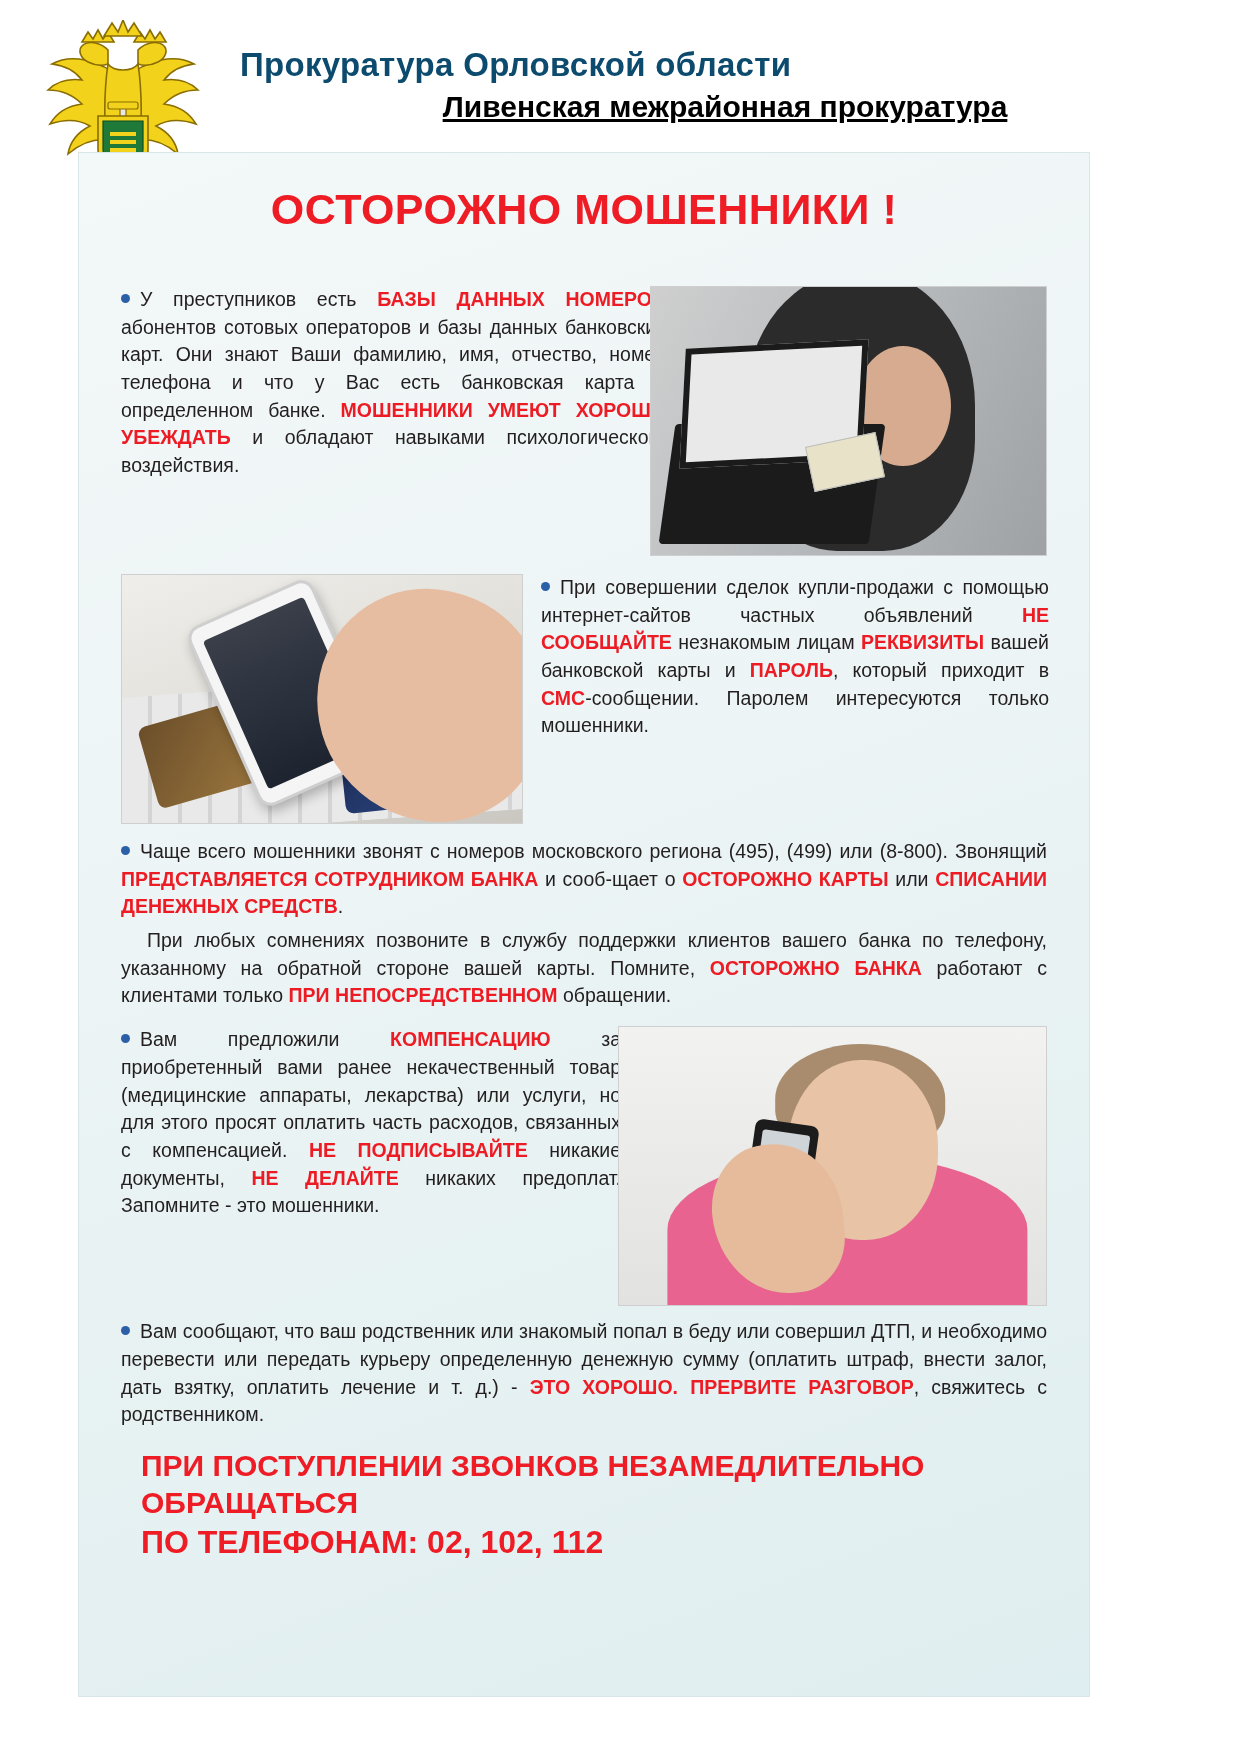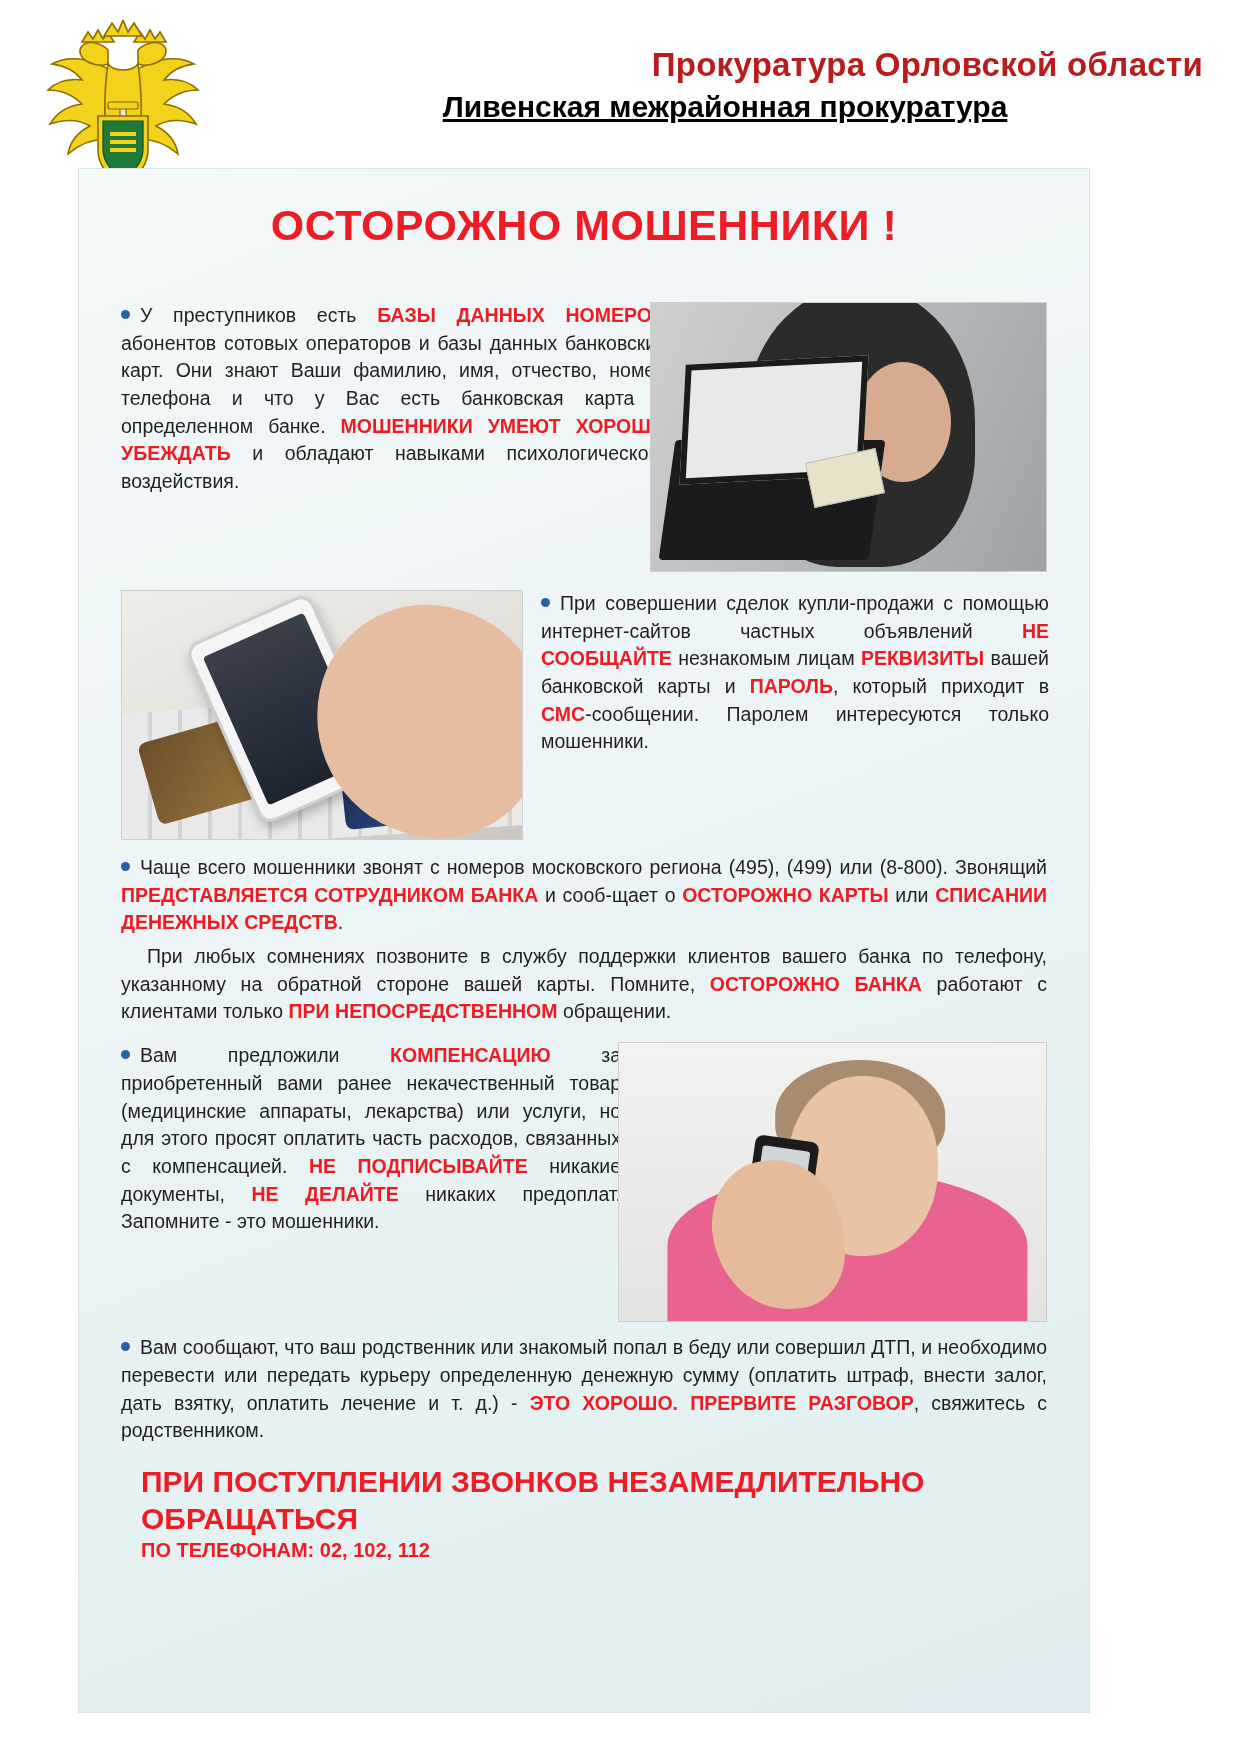--- a/index.html
+++ b/index.html
@@ -30,39 +30,39 @@
     height: 205px;
   }
   .header-titles {
     margin-left: 240px;
     padding-top: 28px;
   }
   .header-title-1 {
     font-size: 33px;
     font-weight: bold;
     letter-spacing: 0.3px;
-    color: #b91c1c;
-    text-align: right;
-    padding-right: 37px;
+    color: #0c4a6e;
+    text-align: left;
+    padding-right: 60px;
   }
   .header-title-2 {
     font-size: 30px;
     font-weight: bold;
     color: #000;
     text-align: center;
     padding-right: 30px;
     margin-top: 6px;
     text-decoration: underline;
   }
 
   
   .poster {
     position: absolute;
     left: 78px;
-    top: 168px;
+    top: 152px;
     width: 1012px;
     height: 1545px;
     background: linear-gradient(160deg, #f3f8f8 0%, #eef5f6 35%, #e6f1f2 70%, #dfeef0 100%);
     border: 1px solid #d8e6e8;
     box-sizing: border-box;
   }
   .poster-title {
     text-align: center;
     color: #ee1c25;
     font-size: 43px;
@@ -144,21 +144,21 @@
 
   .footer-red {
     text-align: left;
     color: #ee1c25;
     font-weight: bold;
     font-size: 30px;
     line-height: 1.25;
     margin-top: 18px;
     padding: 0 20px;
   }
-  .footer-red .line2 { font-size: 20px; }
+  .footer-red .line2 { font-size: 32px; }
 
   
   .hacker-bg {
     position:absolute; inset:0;
     background: linear-gradient(115deg,#cfcfcf 0%,#b9bcbe 45%,#9ea2a5 100%);
   }
   .hacker-figure {
     position:absolute; right:18%; top:-6%;
     width: 230px; height: 280px; border-radius: 48% 48% 40% 40%;
     background: #2b2b2b;

